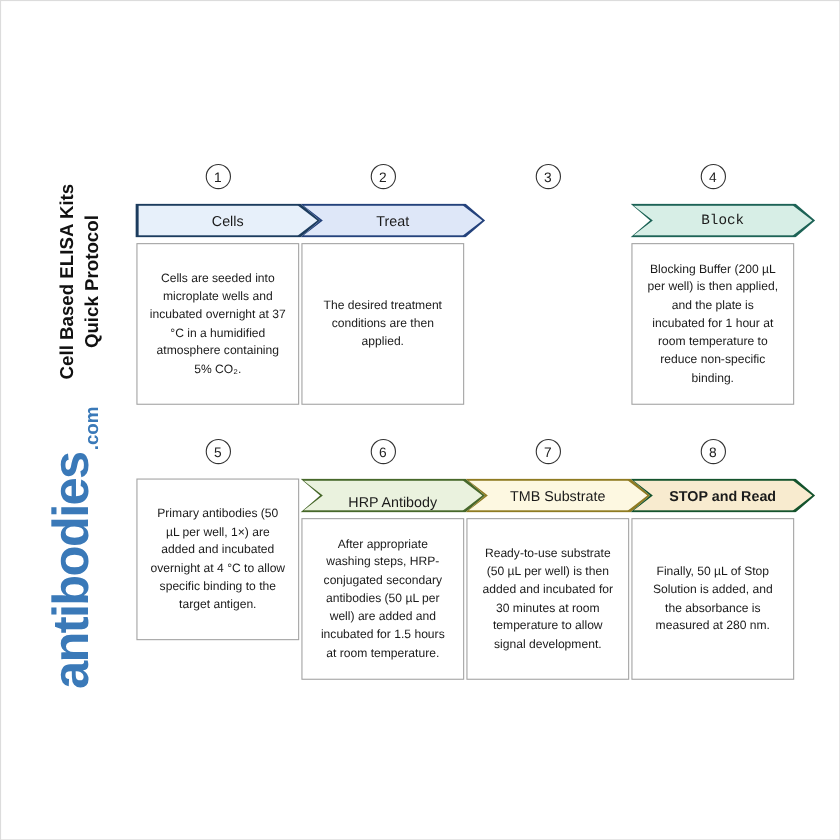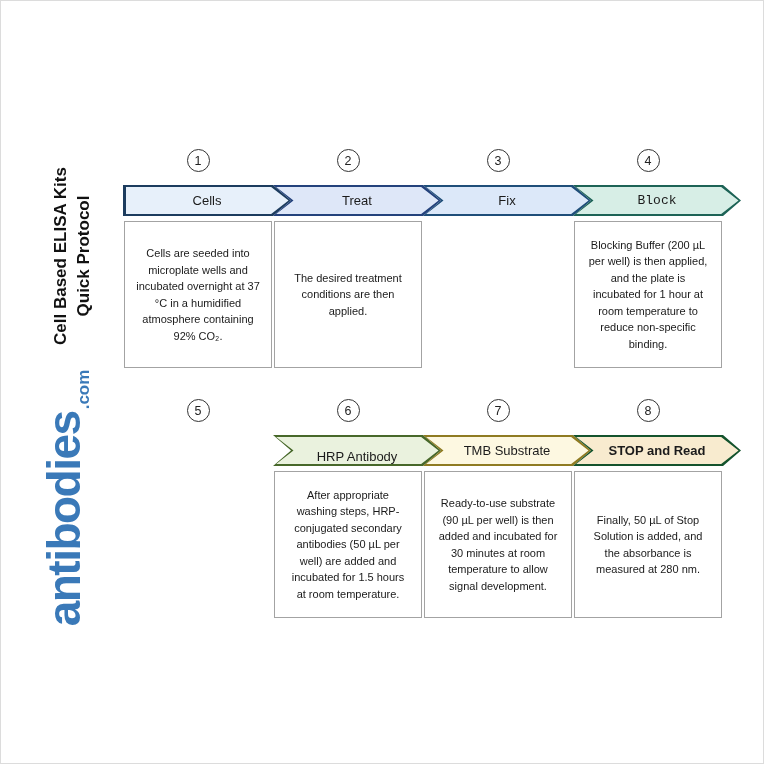--- a/index.html
+++ b/index.html
@@ -80,44 +80,39 @@
 
       <div class="step first">
         <div class="badge">
             <span>1</span>
           </div>
         <div class="arrow" style="background: rgb(28, 60, 94);">
           <div class="arrow-fill" style="background: rgb(231, 240, 250);">
             <span class="arrow-label">Cells</span>
           </div>
         </div>
-        <div class="desc">Cells are seeded into microplate wells and incubated overnight at 37 °C in a humidified atmosphere containing 92% CO₂.</div>
+        <div class="desc">Cells are seeded into microplate wells and incubated overnight at 37 °C in a humidified atmosphere containing 5% CO₂.</div>
       </div>
 
       <div class="step">
         <div class="badge">
             <span>2</span>
           </div>
         <div class="arrow" style="background: rgb(36, 66, 124);">
           <div class="arrow-fill" style="background: rgb(222, 231, 248);">
             <span class="arrow-label">Treat</span>
           </div>
         </div>
         <div class="desc">The desired treatment conditions are then applied.</div>
       </div>
 
       <div class="step">
         <div class="badge">
             <span>3</span>
           </div>
-        <div class="arrow" style="background: rgb(31, 78, 121);">
-          <div class="arrow-fill" style="background: rgb(220, 232, 249);">
-            <span class="arrow-label">Fix</span>
-          </div>
-        </div>
       </div>
 
       <div class="step">
         <div class="badge">
             <span>4</span>
           </div>
         <div class="arrow" style="background: rgb(29, 99, 86);">
           <div class="arrow-fill" style="background: rgb(215, 238, 230); font-family: Liberation Mono, monospace;">
             <span class="arrow-label">Block</span>
           </div>
@@ -126,20 +121,21 @@
       </div>
 
     </section>
 
     <section class="row">
 
       <div class="step first">
         <div class="badge">
             <span>5</span>
           </div>
+        <div class="desc">Primary antibodies (50 µL per well, 1×) are added and incubated overnight at 4 °C to allow specific binding to the target antigen.</div>
       </div>
 
       <div class="step">
         <div class="badge">
             <span>6</span>
           </div>
         <div class="arrow" style="background: rgb(71, 104, 42);">
           <div class="arrow-fill" style="background: rgb(234, 242, 222); align-items: flex-end;">
             <span class="arrow-label">HRP Antibody</span>
           </div>
@@ -149,21 +145,21 @@
 
       <div class="step">
         <div class="badge">
             <span>7</span>
           </div>
         <div class="arrow" style="background: rgb(143, 123, 34);">
           <div class="arrow-fill" style="background: rgb(253, 248, 225);">
             <span class="arrow-label">TMB Substrate</span>
           </div>
         </div>
-        <div class="desc">Ready-to-use substrate (90 µL per well) is then added and incubated for 30 minutes at room temperature to allow signal development.</div>
+        <div class="desc">Ready-to-use substrate (50 µL per well) is then added and incubated for 30 minutes at room temperature to allow signal development.</div>
       </div>
 
       <div class="step">
         <div class="badge">
             <span>8</span>
           </div>
         <div class="arrow" style="background: #14532d; font-weight: bold;">
           <div class="arrow-fill" style="background: rgb(248, 235, 207);">
             <span class="arrow-label">STOP and Read</span>
           </div>

